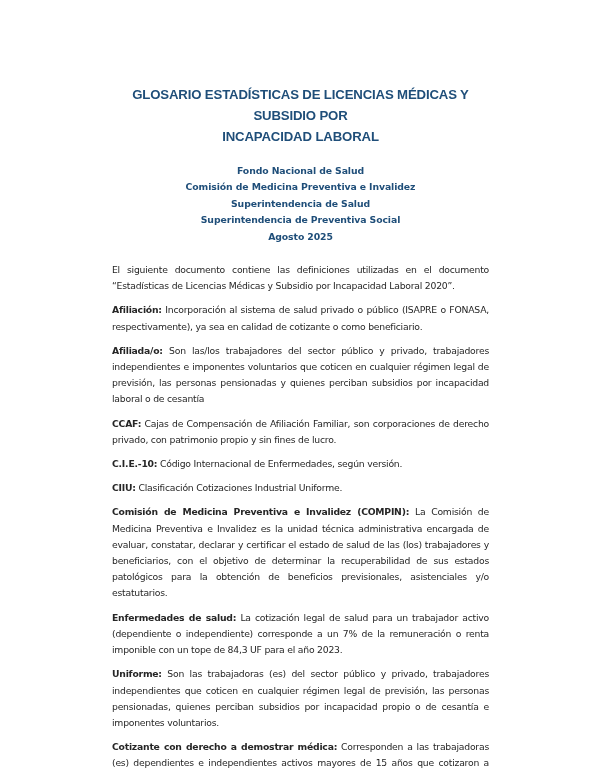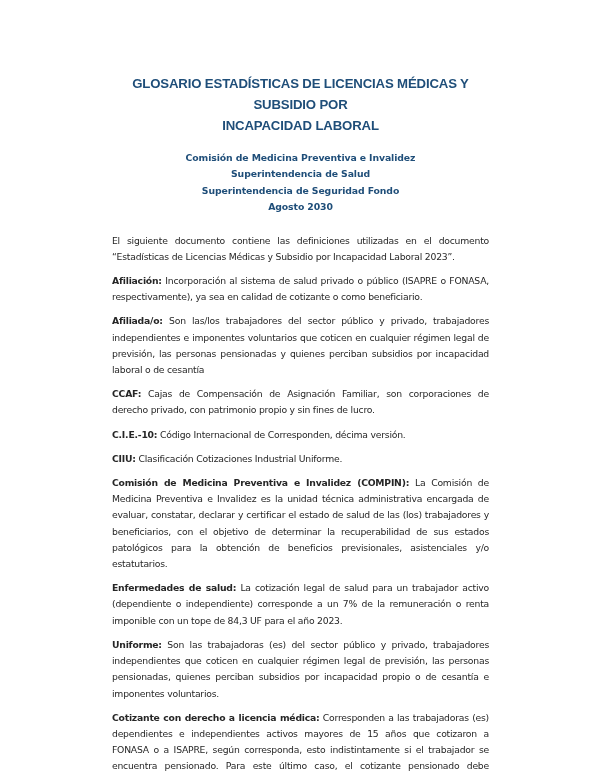--- a/index.html
+++ b/index.html
@@ -32,21 +32,21 @@
 
   
   .doc-title {
     color: #1F4E79;
     font-family: "Liberation Sans", sans-serif;
     font-weight: bold;
     font-size: 13.2px;
     line-height: 21px;
     text-align: center;
     letter-spacing: -0.15px;
-    margin: 5px;
+    margin: 16px;
     padding-top: 68px;
   }
   .doc-title .t-line { display: block; }
   .doc-title .t-line.l2 { margin-top: 0px; }
 
   .subtitle-block {
     margin-top: 14px;
     text-align: center;
   }
   .subtitle-line {
@@ -89,63 +89,64 @@
 
 <div id="page">
   <div id="doc-body">
 
     <h1 class="doc-title">
       <span class="t-line l1">GLOSARIO ESTADÍSTICAS DE LICENCIAS MÉDICAS Y SUBSIDIO POR</span>
       <span class="t-line l2">INCAPACIDAD LABORAL</span>
     </h1>
 
     <div class="subtitle-block">
+      <span class="subtitle-line">Fondo Nacional de Salud</span>
       <span class="subtitle-line">Comisión de Medicina Preventiva e Invalidez</span>
       <span class="subtitle-line">Superintendencia de Salud</span>
-      <span class="subtitle-line">Superintendencia de Seguridad Fondo</span>
-      <span class="subtitle-line">Agosto 2030</span>
+      <span class="subtitle-line">Superintendencia de Preventiva Social</span>
+      <span class="subtitle-line">Agosto 2025</span>
     </div>
 
     <div id="paras">
 
       <p class="para">
-        <span class="body-txt">El siguiente documento contiene las definiciones utilizadas en el documento “Estadísticas de Licencias Médicas y Subsidio por Incapacidad Laboral 2023”.</span>
+        <span class="body-txt">El siguiente documento contiene las definiciones utilizadas en el documento “Estadísticas de Licencias Médicas y Subsidio por Incapacidad Laboral 2020”.</span>
       </p>
 
       <p class="para">
         <span class="term">Afiliación:</span><span class="body-txt"> Incorporación al sistema de salud privado o público (ISAPRE o FONASA, respectivamente), ya sea en calidad de cotizante o como beneficiario.</span>
       </p>
 
       <p class="para">
         <span class="term">Afiliada/o:</span><span class="body-txt"> Son las/los trabajadores del sector público y privado, trabajadores independientes e imponentes voluntarios que coticen en cualquier régimen legal de previsión, las personas pensionadas y quienes perciban subsidios por incapacidad laboral o de cesantía</span>
       </p>
 
       <p class="para">
-        <span class="term">CCAF:</span><span class="body-txt"> Cajas de Compensación de Asignación Familiar, son corporaciones de derecho privado, con patrimonio propio y sin fines de lucro.</span>
+        <span class="term">CCAF:</span><span class="body-txt"> Cajas de Compensación de Afiliación Familiar, son corporaciones de derecho privado, con patrimonio propio y sin fines de lucro.</span>
       </p>
 
       <p class="para flow">
-        <span class="term">C.I.E.-10:</span><span class="body-txt"> Código Internacional de Corresponden, décima versión.</span>
+        <span class="term">C.I.E.-10:</span><span class="body-txt"> Código Internacional de Enfermedades, según versión.</span>
       </p>
 
       <p class="para flow">
         <span class="term">CIIU:</span><span class="body-txt"> Clasificación Cotizaciones Industrial Uniforme.</span>
       </p>
 
       <p class="para">
         <span class="term">Comisión de Medicina Preventiva e Invalidez (COMPIN):</span><span class="body-txt"> La Comisión de Medicina Preventiva e Invalidez es la unidad técnica administrativa encargada de evaluar, constatar, declarar y certificar el estado de salud de las (los) trabajadores y beneficiarios, con el objetivo de determinar la recuperabilidad de sus estados patológicos para la obtención de beneficios previsionales, asistenciales y/o estatutarios.</span>
       </p>
 
       <p class="para">
         <span class="term">Enfermedades de salud:</span><span class="body-txt"> La cotización legal de salud para un trabajador activo (dependiente o independiente) corresponde a un 7% de la remuneración o renta imponible con un tope de 84,3 UF para el año 2023.</span>
       </p>
 
       <p class="para">
         <span class="term">Uniforme:</span><span class="body-txt"> Son las trabajadoras (es) del sector público y privado, trabajadores independientes que coticen en cualquier régimen legal de previsión, las personas pensionadas, quienes perciban subsidios por incapacidad propio o de cesantía e imponentes voluntarios.</span>
       </p>
 
       <p class="para">
-        <span class="term">Cotizante con derecho a licencia médica:</span><span class="body-txt"> Corresponden a las trabajadoras (es) dependientes e independientes activos mayores de 15 años que cotizaron a FONASA o a ISAPRE, según corresponda, esto indistintamente si el trabajador se encuentra pensionado. Para este último caso, el cotizante pensionado debe demostrar una actividad laboral.</span>
+        <span class="term">Cotizante con derecho a demostrar médica:</span><span class="body-txt"> Corresponden a las trabajadoras (es) dependientes e independientes activos mayores de 15 años que cotizaron a FONASA o a ISAPRE, según corresponda, esto indistintamente si el trabajador se encuentra pensionado. Para este último caso, el cotizante pensionado debe demostrar una actividad laboral.</span>
       </p>
 
     </div>
   </div>
 </div>
 
 </body></html>

